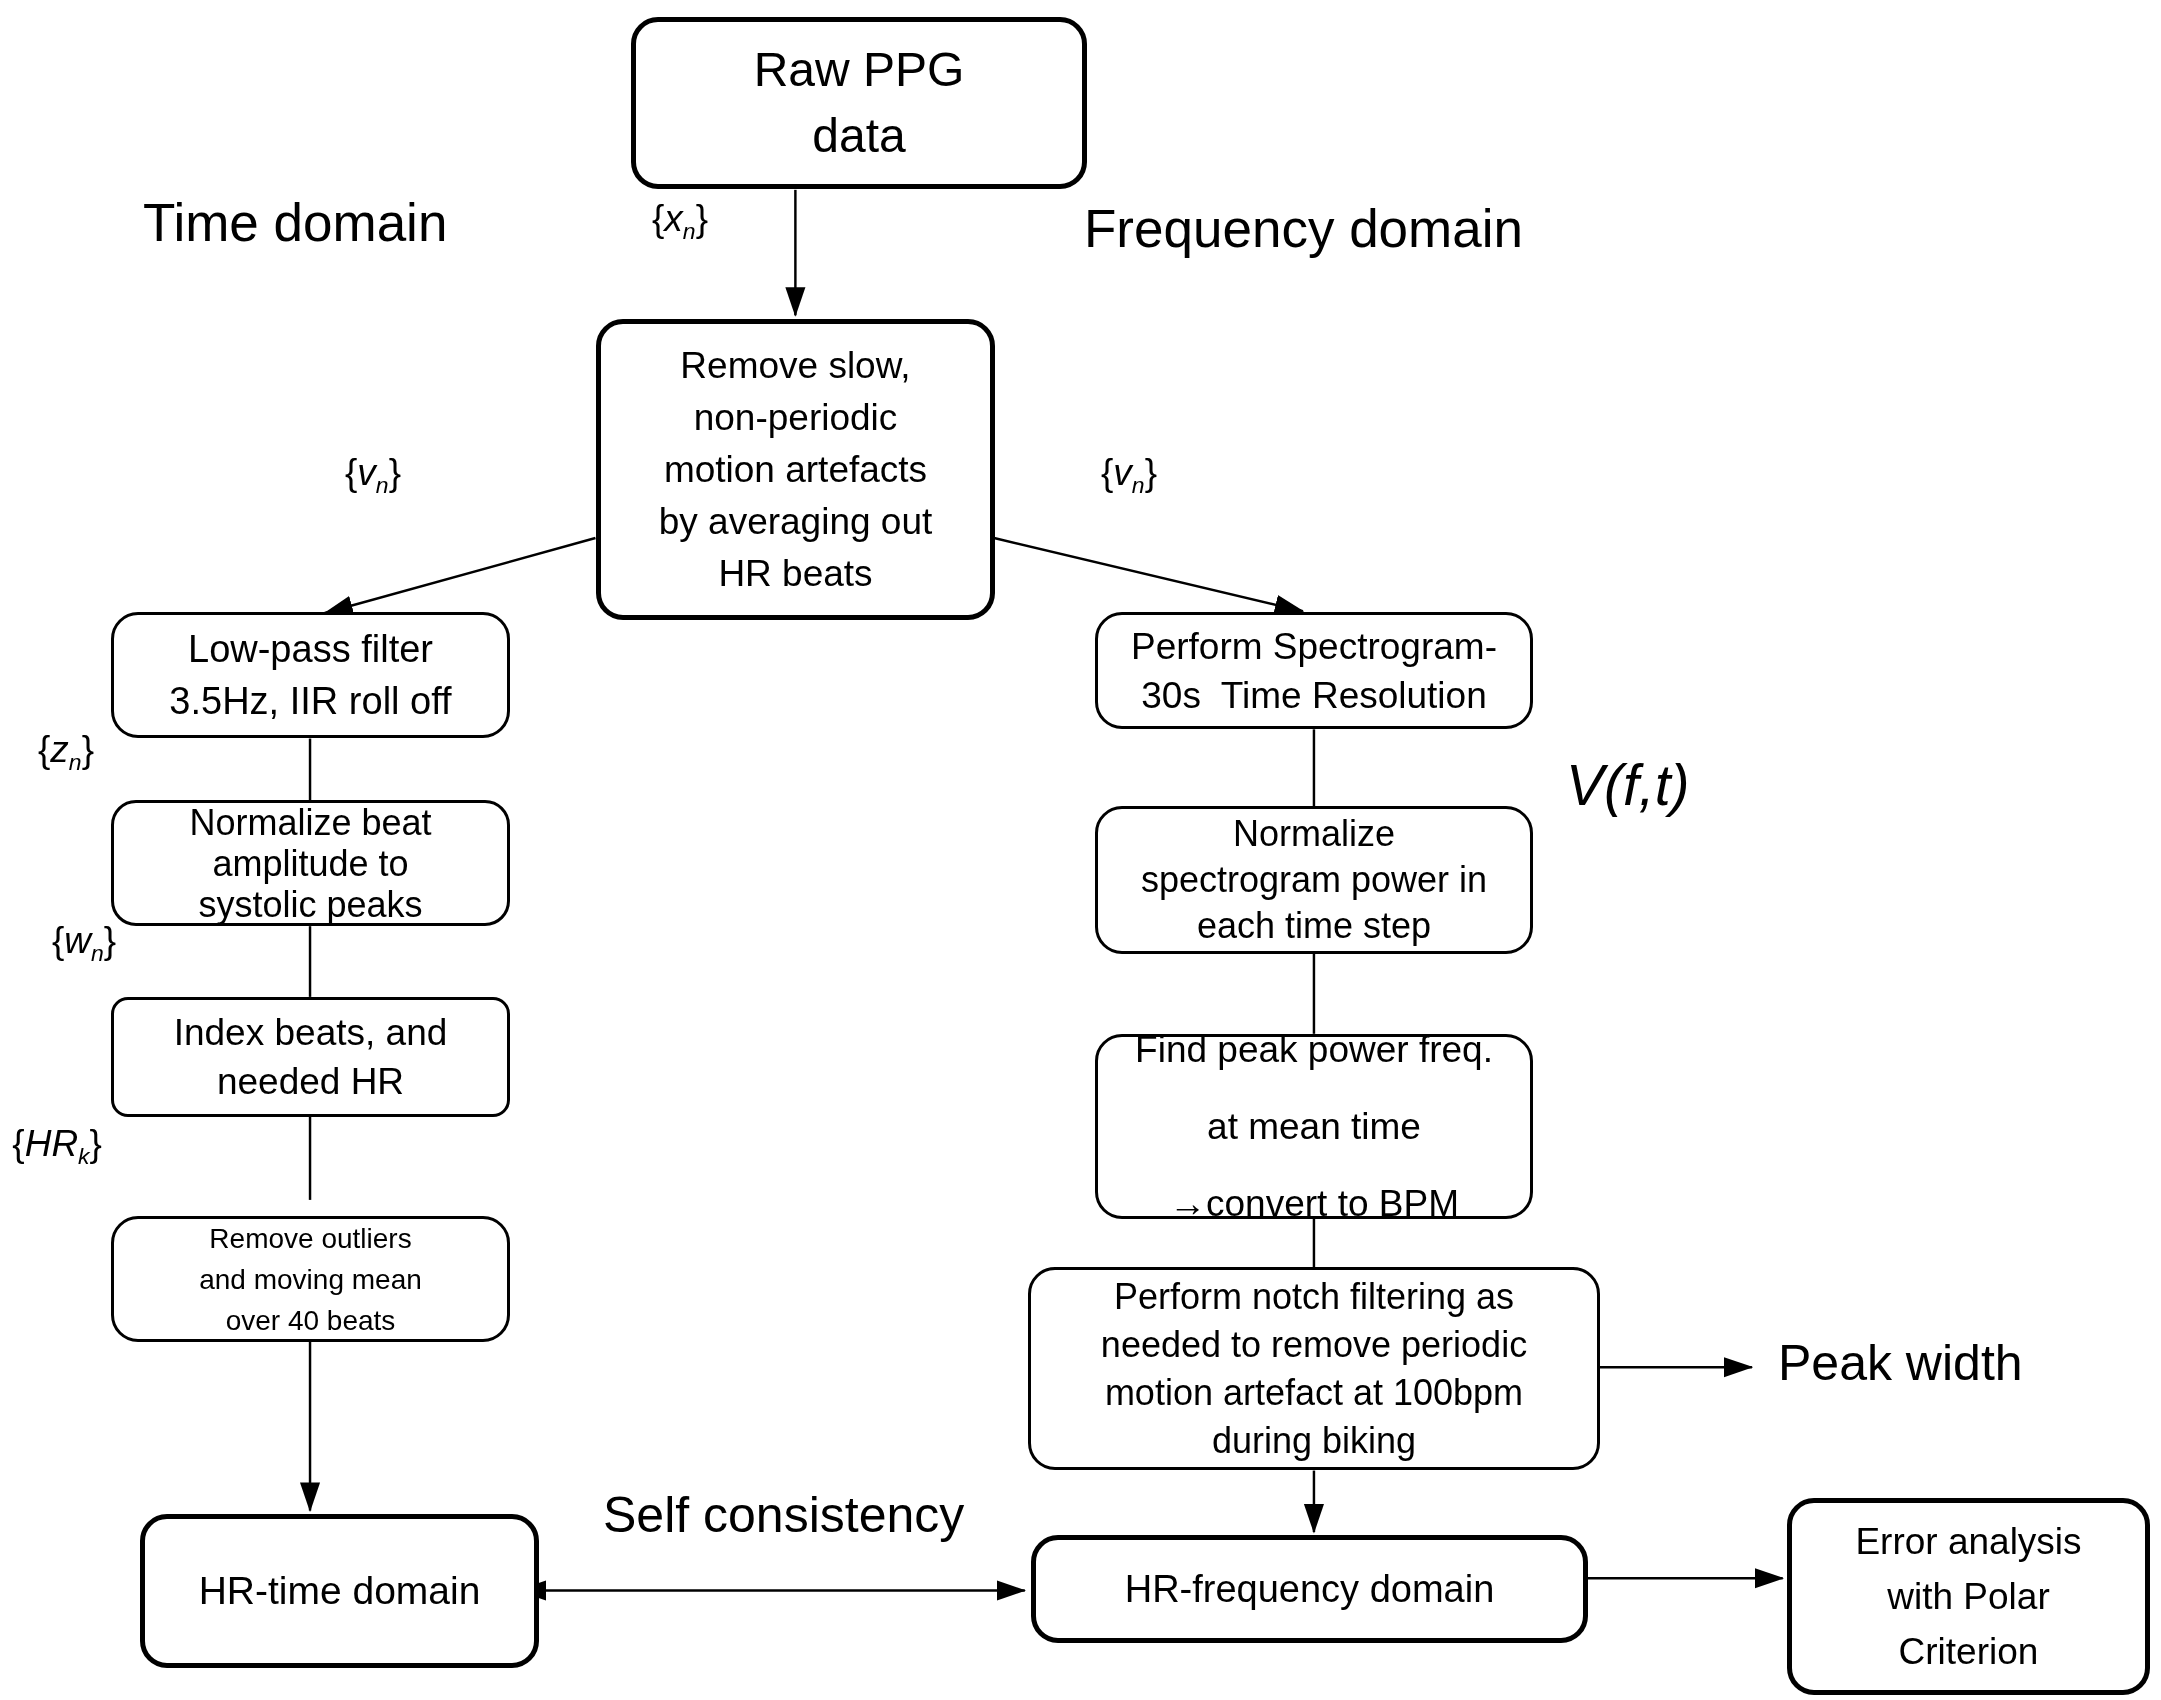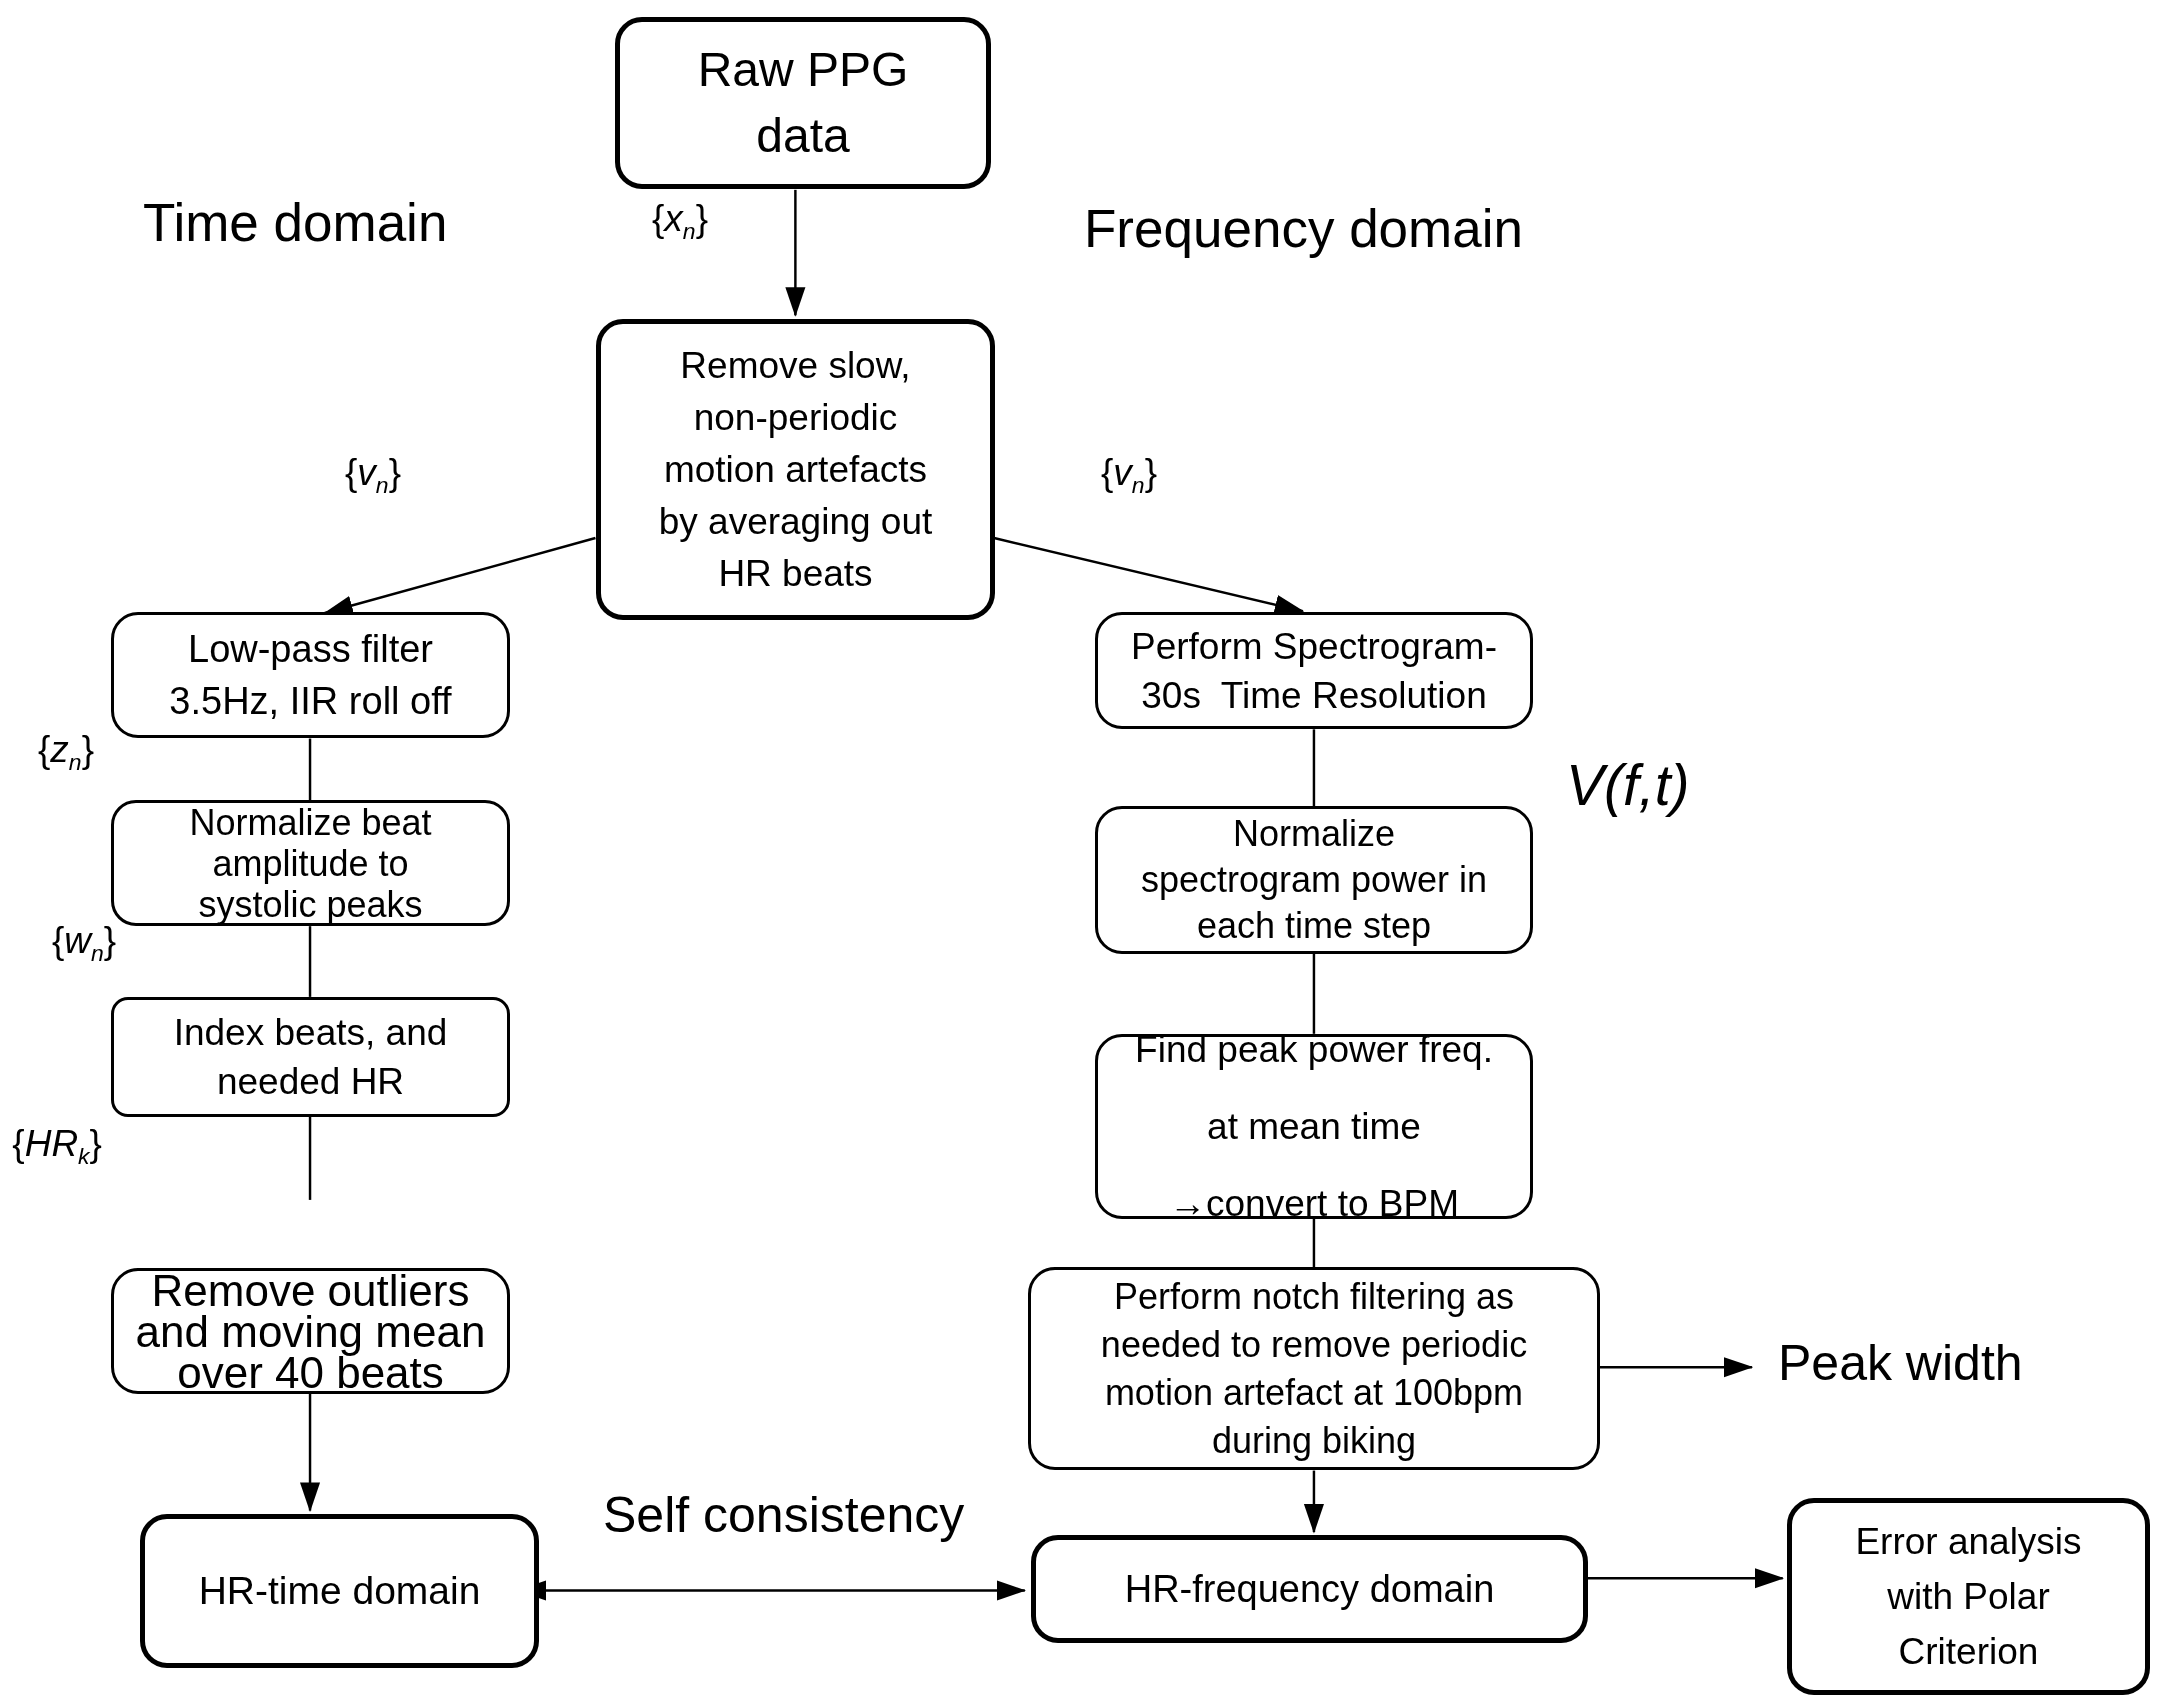--- a/index.html
+++ b/index.html
@@ -48,21 +48,21 @@
   <line x1="2136" y1="1980" x2="2136" y2="2060"></line>
   <line x1="2136" y1="2390" x2="2136" y2="2490" marker-end="url(#ah)"></line>
   <line x1="2600" y1="2222" x2="2848" y2="2222" marker-end="url(#ah)"></line>
   <line x1="842" y1="2585" x2="1666" y2="2585" marker-start="url(#ah)" marker-end="url(#ah)"></line>
   <line x1="2580" y1="2565" x2="2898" y2="2565" marker-end="url(#ah)"></line>
 </svg>
 
 <div class="heading" style="left:143px;top:192px;">Time domain</div>
 <div class="heading" style="left:1084px;top:198px;">Frequency domain</div>
 
-<div class="node thick" style="left:615px;top:17px;width:376px;height:172px;font-size:48px;line-height:66px;">
+<div class="node thick" style="left:631px;top:17px;width:456px;height:172px;font-size:48px;line-height:66px;">
   <div class="ln">Raw PPG</div>
   <div class="ln">data</div>
 </div>
 
 <div class="node thick" style="left:596px;top:319px;width:399px;height:301px;font-size:37px;line-height:52px;">
   <div class="ln">Remove slow,</div>
   <div class="ln">non-periodic</div>
   <div class="ln">motion artefacts</div>
   <div class="ln">by averaging out</div>
   <div class="ln">HR beats</div>
@@ -77,21 +77,21 @@
   <div class="ln">Normalize beat</div>
   <div class="ln">amplitude to</div>
   <div class="ln">systolic peaks</div>
 </div>
 
 <div class="node" style="left:111px;top:997px;width:399px;height:120px;font-size:37px;line-height:49px;border-radius:17px;">
   <div class="ln">Index beats, and</div>
   <div class="ln">needed HR</div>
 </div>
 
-<div class="node" style="left:111px;top:1268px;width:399px;height:126px;font-size:44px;line-height:41px;">
+<div class="node" style="left:111px;top:1216px;width:399px;height:126px;font-size:28px;line-height:41px;">
   <div class="ln">Remove outliers</div>
   <div class="ln">and moving mean</div>
   <div class="ln">over 40 beats</div>
 </div>
 
 <div class="node thick" style="left:111px;top:1514px;width:399px;height:154px;font-size:39px;margin-left:29px;">
   <div class="ln">HR-time domain</div>
 </div>
 
 <div class="node" style="left:1095px;top:612px;width:438px;height:117px;font-size:37px;line-height:49px;">

